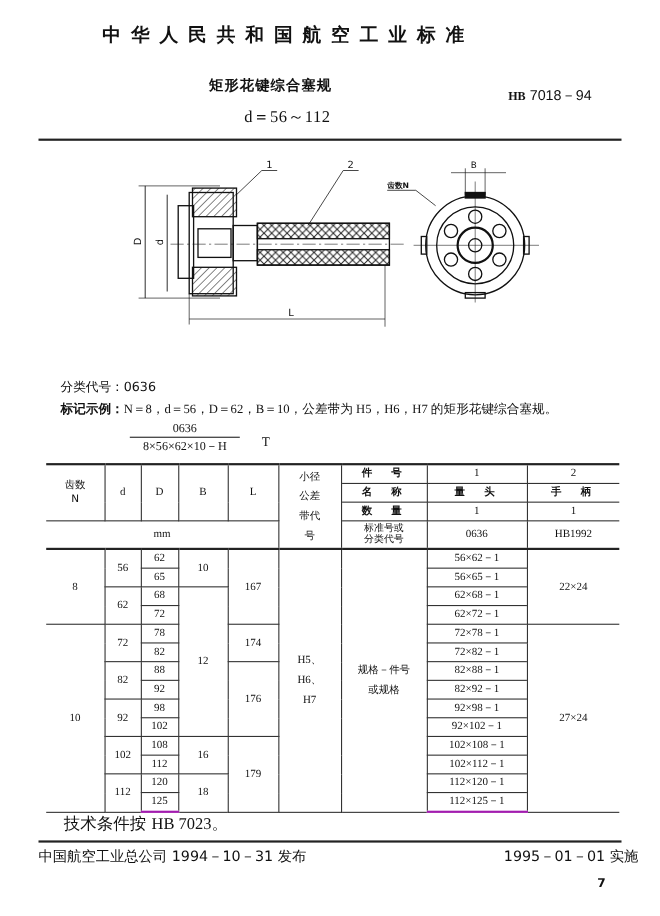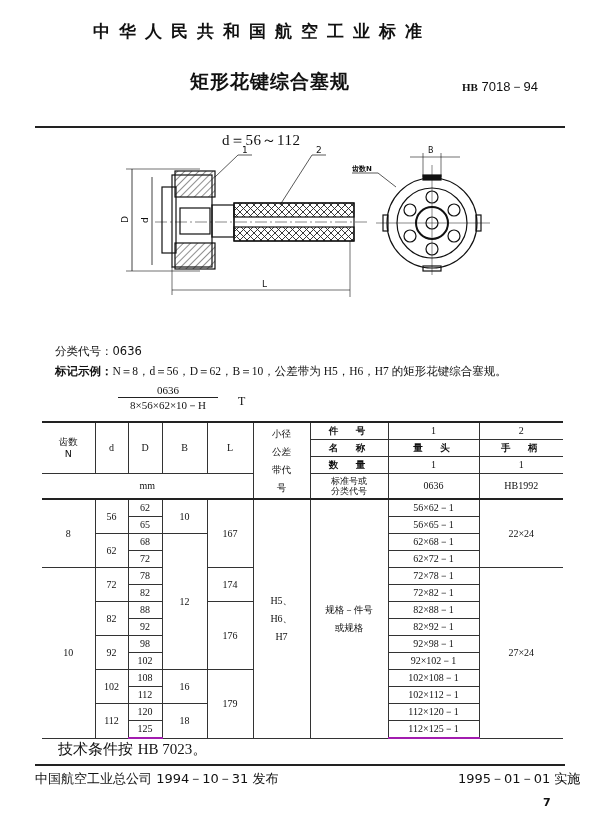--- a/index.html
+++ b/index.html
@@ -2,24 +2,24 @@
 <html><head>
 <meta charset="utf-8">
 <style>
   html, body { margin: 0; padding: 0; }
   body {
     width: 600px; height: 833px; background: #ffffff; position: relative; overflow: hidden;
     font-family: "DejaVu Sans", sans-serif; color: #111;
   }
   .abs { position: absolute; }
   .std-org { left: 93px; top: 20px; font-size: 17px; font-weight: bold; letter-spacing: 9px; }
-  .doc-title { left: 190px; top: 69px; font-size: 19px; font-weight: bold; letter-spacing: 1px; }
+  .doc-title { left: 190px; top: 69px; font-size: 13px; font-weight: bold; letter-spacing: 1px; }
   .doc-code { left: 462px; top: 78px; font-size: 13px; font-family: "Liberation Sans Narrow", "Liberation Sans", sans-serif; }
   .doc-code b { font-family: "Liberation Serif", serif; font-weight: bold; font-size: 11px; margin-top: 16px; }
-  .doc-sub { left: 222px; top: 97px; font-size: 15px; font-family: "Liberation Serif", serif; letter-spacing: 0.5px; margin-top: 34px; }
+  .doc-sub { left: 222px; top: 97px; font-size: 15px; font-family: "Liberation Serif", serif; letter-spacing: 0.5px; }
   .rule { left: 35px; height: 2px; background: #222; }
   .drawing { left: 100px; top: 135px; width: 420px; height: 170px; }
   .meta1 { left: 55px; top: 344px; font-size: 11.5px; }
   .meta2 { left: 55px; top: 364px; font-size: 11.5px; font-family: "Liberation Serif", "DejaVu Serif", serif; }
   .meta2 .cn { font-family: "DejaVu Sans", sans-serif; font-weight: bold; }
   .frac { left: 118px; top: 384px; width: 100px; text-align: center; font-family: "Liberation Serif", serif; font-size: 11px; }
   .frac .num { border-bottom: 1px solid #222; padding-bottom: 1px; }
   .frac-t { left: 238px; top: 394px; font-family: "Liberation Serif", serif; font-size: 12px; }
 
   table.spec {

